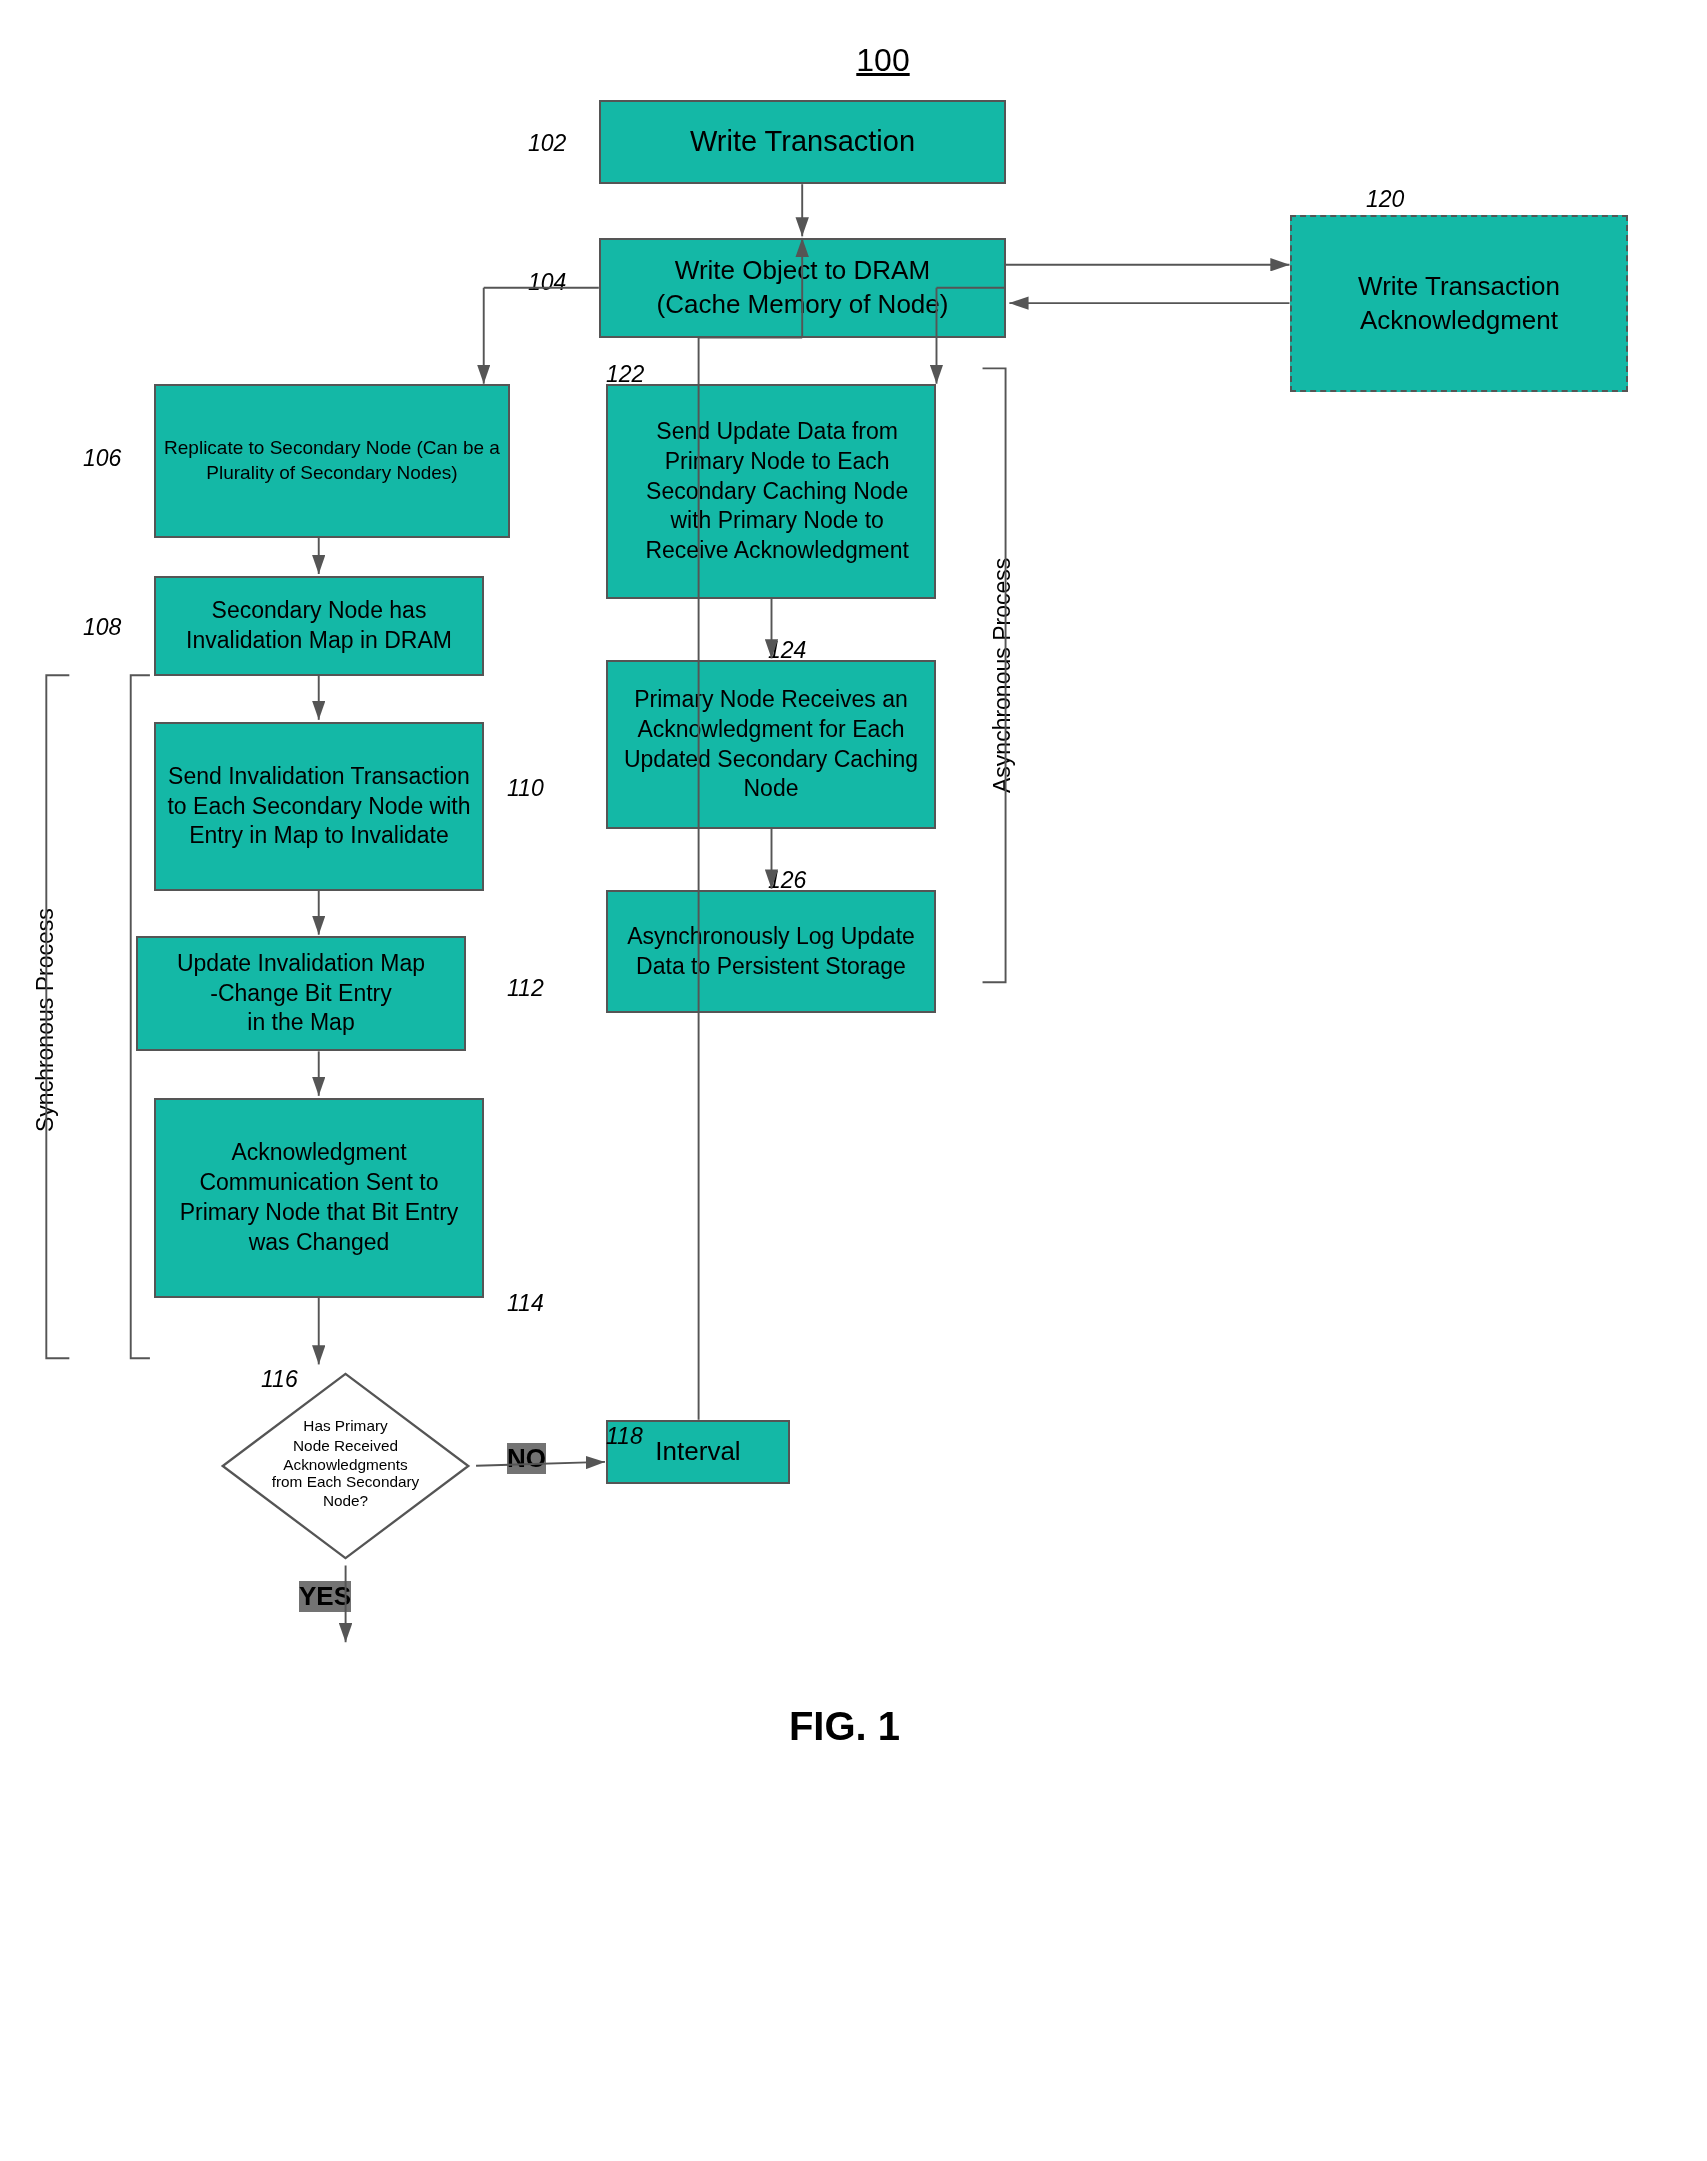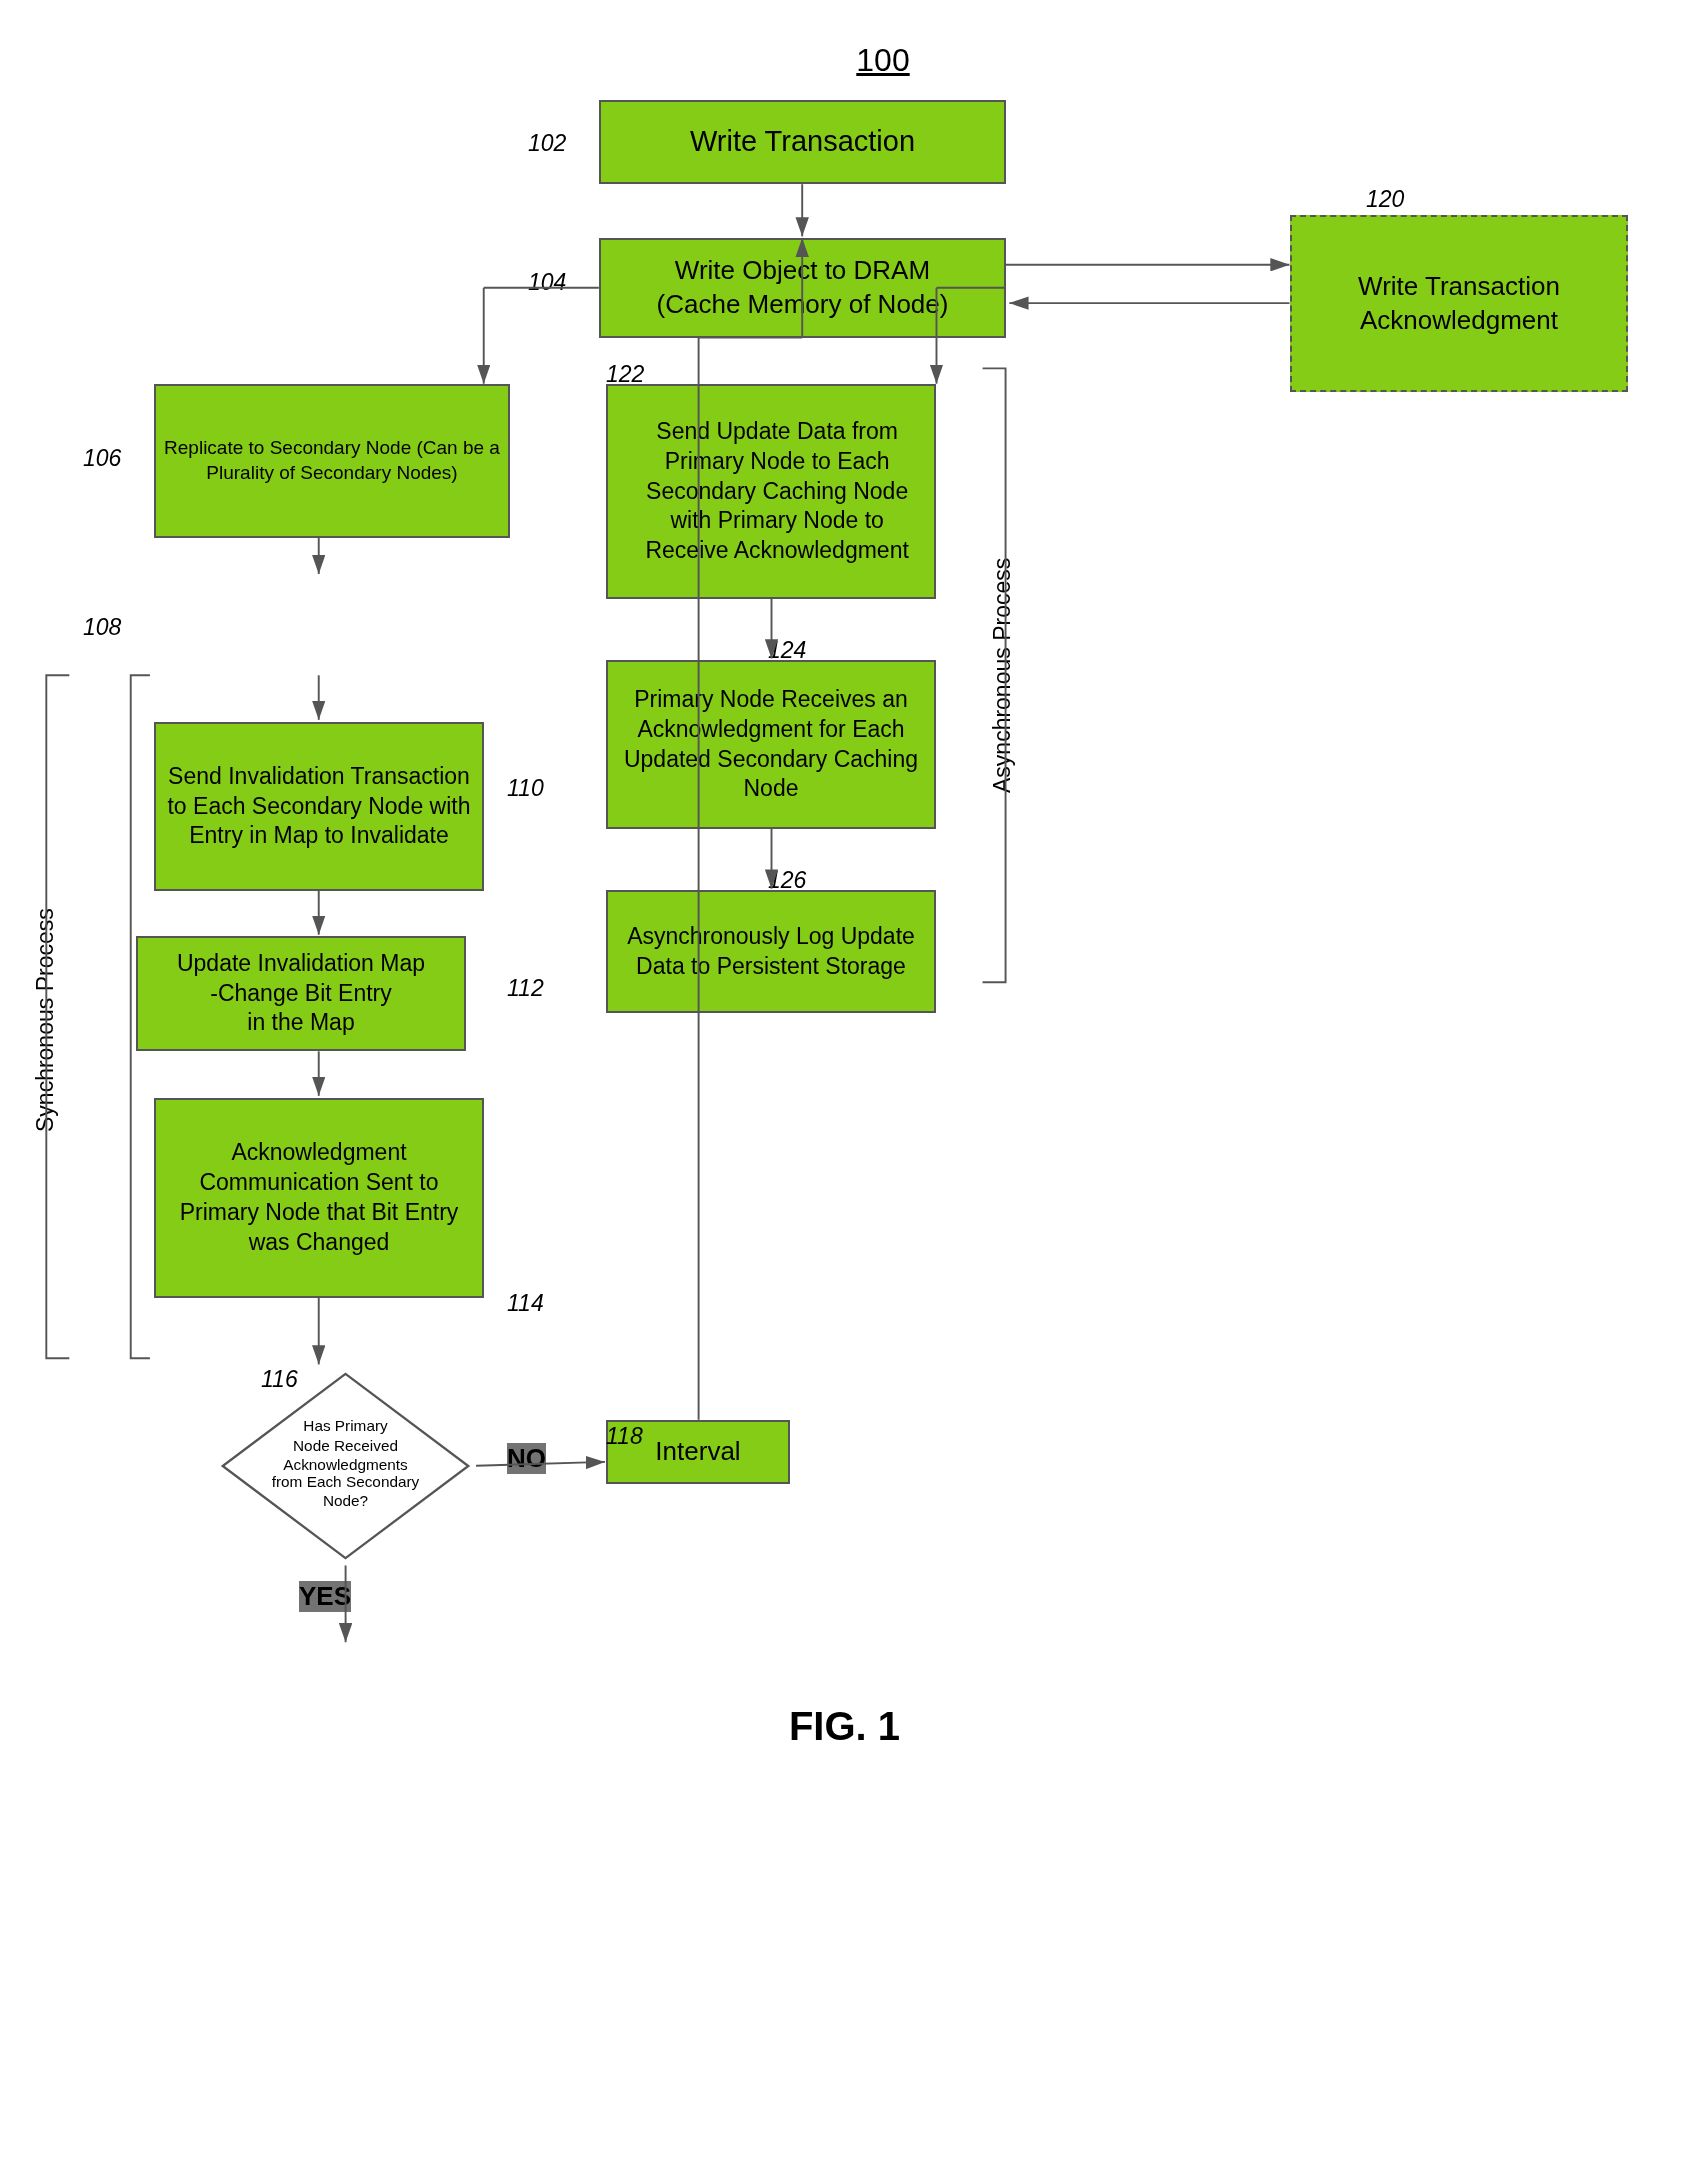--- a/index.html
+++ b/index.html
@@ -15,21 +15,21 @@
     .diagram-container {
       position: absolute;
       top: 0; left: 0;
       width: 1708px;
       height: 2161px;
     }
 
     .box {
       position: absolute;
       border: 2.3px solid #555;
-      background: #84cc16;
+      background: #14b8a6;
       display: flex;
       align-items: center;
       justify-content: center;
       text-align: center;
       font-size: 26px;
       line-height: 1.3;
       padding: 7.7px;
     }
 
     .box-dashed {
@@ -112,20 +112,23 @@
   </div>
 
   <div class="label-num" style="left: 1366px; top: 186px;">120</div>
 
   <div class="box" style="left: 154px; top: 384px; width: 356px; height: 154px; font-size: 19px;">
     <span>Replicate to Secondary Node (Can be a Plurality of Secondary Nodes)</span>
   </div>
 
   <div class="label-num" style="left: 83px; top: 445px;">106</div>
 
+  <div class="box" style="left: 154px; top: 576px; width: 330px; height: 100px; font-size: 23px;">
+    <span>Secondary Node has Invalidation Map in DRAM</span>
+  </div>
 
   <div class="label-num" style="left: 83px; top: 614px;">108</div>
 
   <div class="box" style="left: 154px; top: 722px; width: 330px; height: 169px; font-size: 23px;">
     <span>Send Invalidation Transaction to Each Secondary Node with Entry in Map to Invalidate</span>
   </div>
 
   <div class="label-num" style="left: 507px; top: 775px;">110</div>
 
   <div class="box" style="left: 136px; top: 936px; width: 330px; height: 115px; font-size: 23px;">

